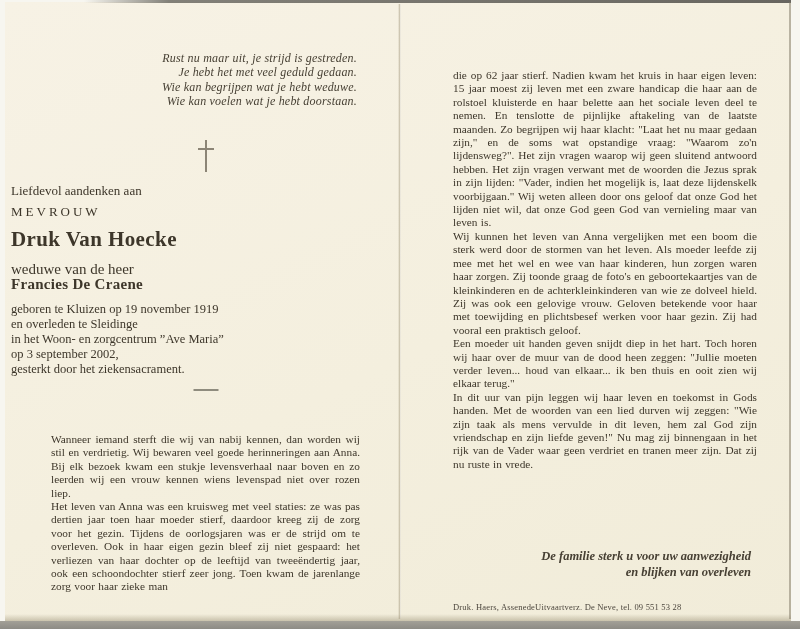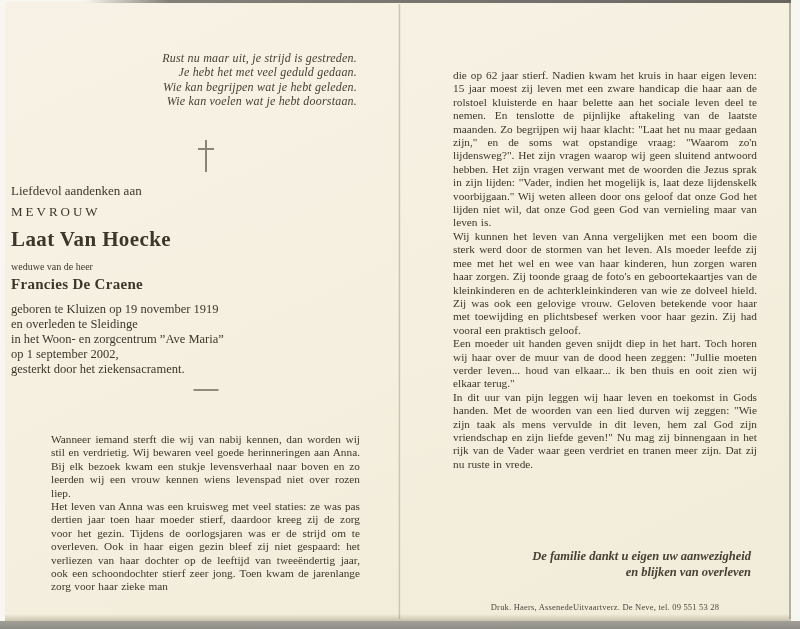--- a/index.html
+++ b/index.html
@@ -46,21 +46,21 @@
     position:absolute; top:49px; right:44px; text-align:right;
     font-style:italic; font-weight:normal; font-size:12px; line-height:14.4px;
     color:#474034; letter-spacing:0.2px;
   }
   .cross { position:absolute; left:50%; top:138px; width:16px; height:32px; transform:translateX(-50%); }
   .cross .v { position:absolute; left:50%; top:0; width:1.6px; height:100%; margin-left:-0.8px; background:#8c8576; }
   .cross .h { position:absolute; left:0; top:8px; width:100%; height:1.6px; background:#8c8576; }
   .dedication { top:181px; font-size:13px; }
   .honorific  { top:202px; font-size:13px; letter-spacing:3px; }
   .name       { top:225px; font-size:21px; font-weight:bold; letter-spacing:0.4px; }
-  .relation   { top:259px; font-size:10px; }
+  .relation   { top:259px; font-size:15px; }
   .spouse     { top:274px; font-size:15px; font-weight:bold; letter-spacing:0.3px; }
   .vitals     { top:300px; font-size:12.5px; line-height:15px; }
   .dash {
     position:absolute; top:387px; left:50%; width:25px; height:2px;
     transform:translateX(-50%); background:#8f8c7e;
   }
   .body-block { position:absolute;margin-top:16px; }
   .body-left  { top:415px; left:40px;  width:309px; }
   .body-right { top:51px;  left:56px;  width:304px; }
   .body-block p {
@@ -68,56 +68,56 @@
     text-align:justify; word-spacing:0.05em;
   }
   
   .thanks {
     position:absolute; top:547px; right:44px; text-align:right;
     font-style:italic; font-weight:bold; font-size:12.5px; line-height:15.5px;
     color:#474034;
   }
   .printer {
     position:absolute; top:600px; left:56px; right:38px;
-    display:flex; justify-content:center;
+    display:flex; justify-content:flex-start;
     font-size:8.5px; color:#4c463d; letter-spacing:0.2px;
   }
 </style>
 </head>
 <body>
 
 <div class="card">
 
   <div class="fold"></div>
 
   <div class="page page-left">
 
     <div class="poem">
       <div>Rust nu maar uit, je strijd is gestreden.</div>
       <div>Je hebt het met veel geduld gedaan.</div>
-      <div>Wie kan begrijpen wat je hebt geleden.</div>
+      <div>Wie kan begrijpen wat je hebt weduwe.</div>
       <div>Wie kan voelen wat je hebt doorstaan.</div>
     </div>
 
     <div class="cross">
       <div class="v"></div>
         <div class="h"></div>
     </div>
 
     <div class="centered dedication">Liefdevol aandenken aan</div>
     <div class="centered honorific">MEVROUW</div>
-    <div class="centered name">Laat Van Hoecke</div>
+    <div class="centered name">Druk Van Hoecke</div>
     <div class="centered relation">weduwe van de heer</div>
     <div class="centered spouse">Francies De Craene</div>
 
     <div class="centered vitals">
       <div>geboren te Kluizen op 19 november 1919</div>
       <div>en overleden te Sleidinge</div>
       <div>in het Woon- en zorgcentrum ”Ave Maria”</div>
-      <div>op 1 september 2002,</div>
+      <div>op 3 september 2002,</div>
       <div>gesterkt door het ziekensacrament.</div>
     </div>
 
     <div class="dash"></div>
 
     <div class="body-block body-left">
       <p>Wanneer iemand sterft die wij van nabij kennen, dan worden wij stil en verdrietig. Wij bewaren veel goede herinneringen aan Anna. Bij elk bezoek kwam een stukje levensverhaal naar boven en zo leerden wij een vrouw kennen wiens levenspad niet over rozen liep.</p>
       <p>Het leven van Anna was een kruisweg met veel staties: ze was pas dertien jaar toen haar moeder stierf, daardoor kreeg zij de zorg voor het gezin. Tijdens de oorlogsjaren was er de strijd om te overleven. Ook in haar eigen gezin bleef zij niet gespaard: het verliezen van haar dochter op de leeftijd van tweeëndertig jaar, ook een schoondochter stierf zeer jong. Toen kwam de jarenlange zorg voor haar zieke man</p>
     </div>
   </div>
@@ -125,21 +125,21 @@
   <div class="page page-right">
 
     <div class="body-block body-right">
       <p>die op 62 jaar stierf. Nadien kwam het kruis in haar eigen leven: 15 jaar moest zij leven met een zware handicap die haar aan de rolstoel kluisterde en haar belette aan het sociale leven deel te nemen. En tenslotte de pijnlijke aftakeling van de laatste maanden. Zo begrijpen wij haar klacht: "Laat het nu maar gedaan zijn," en de soms wat opstandige vraag: "Waarom zo'n lijdensweg?". Het zijn vragen waarop wij geen sluitend antwoord hebben. Het zijn vragen verwant met de woorden die Jezus sprak in zijn lijden: "Vader, indien het mogelijk is, laat deze lijdenskelk voorbijgaan." Wij weten alleen door ons geloof dat onze God het lijden niet wil, dat onze God geen God van vernieling maar van leven is.</p>
       <p>Wij kunnen het leven van Anna vergelijken met een boom die sterk werd door de stormen van het leven. Als moeder leefde zij mee met het wel en wee van haar kinderen, hun zorgen waren haar zorgen. Zij toonde graag de foto's en geboortekaartjes van de kleinkinderen en de achterkleinkinderen van wie ze dolveel hield. Zij was ook een gelovige vrouw. Geloven betekende voor haar met toewijding en plichtsbesef werken voor haar gezin. Zij had vooral een praktisch geloof.</p>
       <p>Een moeder uit handen geven snijdt diep in het hart. Toch horen wij haar over de muur van de dood heen zeggen: "Jullie moeten verder leven... houd van elkaar... ik ben thuis en ooit zien wij elkaar terug."</p>
       <p>In dit uur van pijn leggen wij haar leven en toekomst in Gods handen. Met de woorden van een lied durven wij zeggen: "Wie zijn taak als mens vervulde in dit leven, hem zal God zijn vriendschap en zijn liefde geven!" Nu mag zij binnengaan in het rijk van de Vader waar geen verdriet en tranen meer zijn. Dat zij nu ruste in vrede.</p>
     </div>
 
     <div class="thanks">
-      <div>De familie dankt u eigen uw aanwezigheid</div>
+      <div>De familie sterk u voor uw aanwezigheid</div>
       <div>en blijken van overleven</div>
     </div>
 
     <div class="printer">
       <span>Druk. Haers, Assenede</span>
       <span>Uitvaartverz. De Neve,  tel. 09 551 53 28</span>
     </div>
   </div>
 </div>
 

